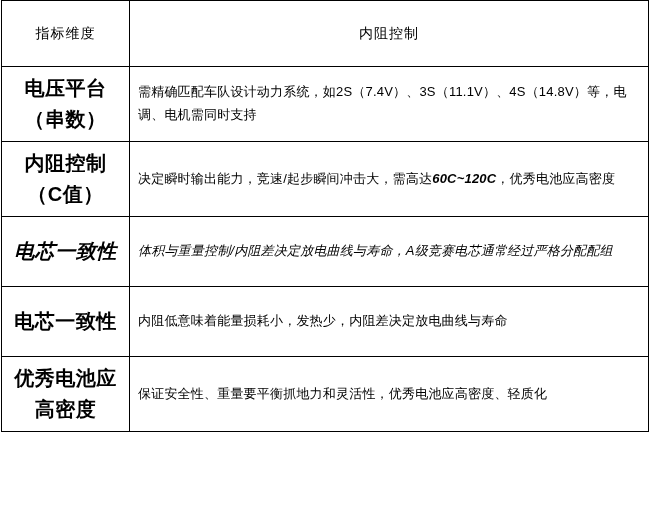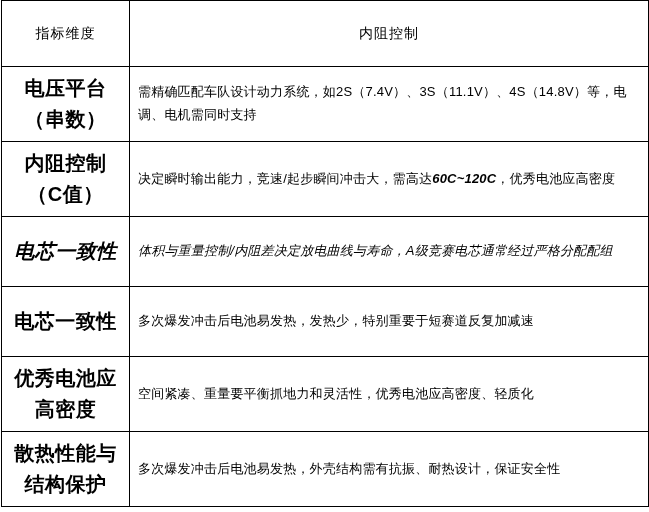--- a/index.html
+++ b/index.html
@@ -89,25 +89,21 @@
       <tr class="r1">
         <td class="dim">内阻控制（C值）</td>
         <td class="desc"><span>决定瞬时输出能力，竞速/起步瞬间冲击大，需高达</span><b>60C~120C</b><span>，优秀电池应高密度</span></td>
       </tr>
       <tr class="r2">
         <td class="dim">电芯一致性</td>
         <td class="desc"><span>体积与重量控制/内阻差决定放电曲线与寿命，A级竞赛电芯通常经过严格分配配组</span></td>
       </tr>
       <tr class="r3">
         <td class="dim">电芯一致性</td>
-        <td class="desc"><span>多次爆发冲击后电池易发热，发热少，特别重要于短赛道反复加减速</span></td>
+        <td class="desc"><span>内阻低意味着能量损耗小，发热少，内阻差决定放电曲线与寿命</span></td>
       </tr>
       <tr class="r4">
         <td class="dim">优秀电池应高密度</td>
-        <td class="desc"><span>空间紧凑、重量要平衡抓地力和灵活性，优秀电池应高密度、轻质化</span></td>
-      </tr>
-      <tr class="r5">
-        <td class="dim">散热性能与结构保护</td>
-        <td class="desc"><span>多次爆发冲击后电池易发热，外壳结构需有抗振、耐热设计，保证安全性</span></td>
+        <td class="desc"><span>保证安全性、重量要平衡抓地力和灵活性，优秀电池应高密度、轻质化</span></td>
       </tr>
     </tbody>
   </table>
 </div>
 
 </body></html>

